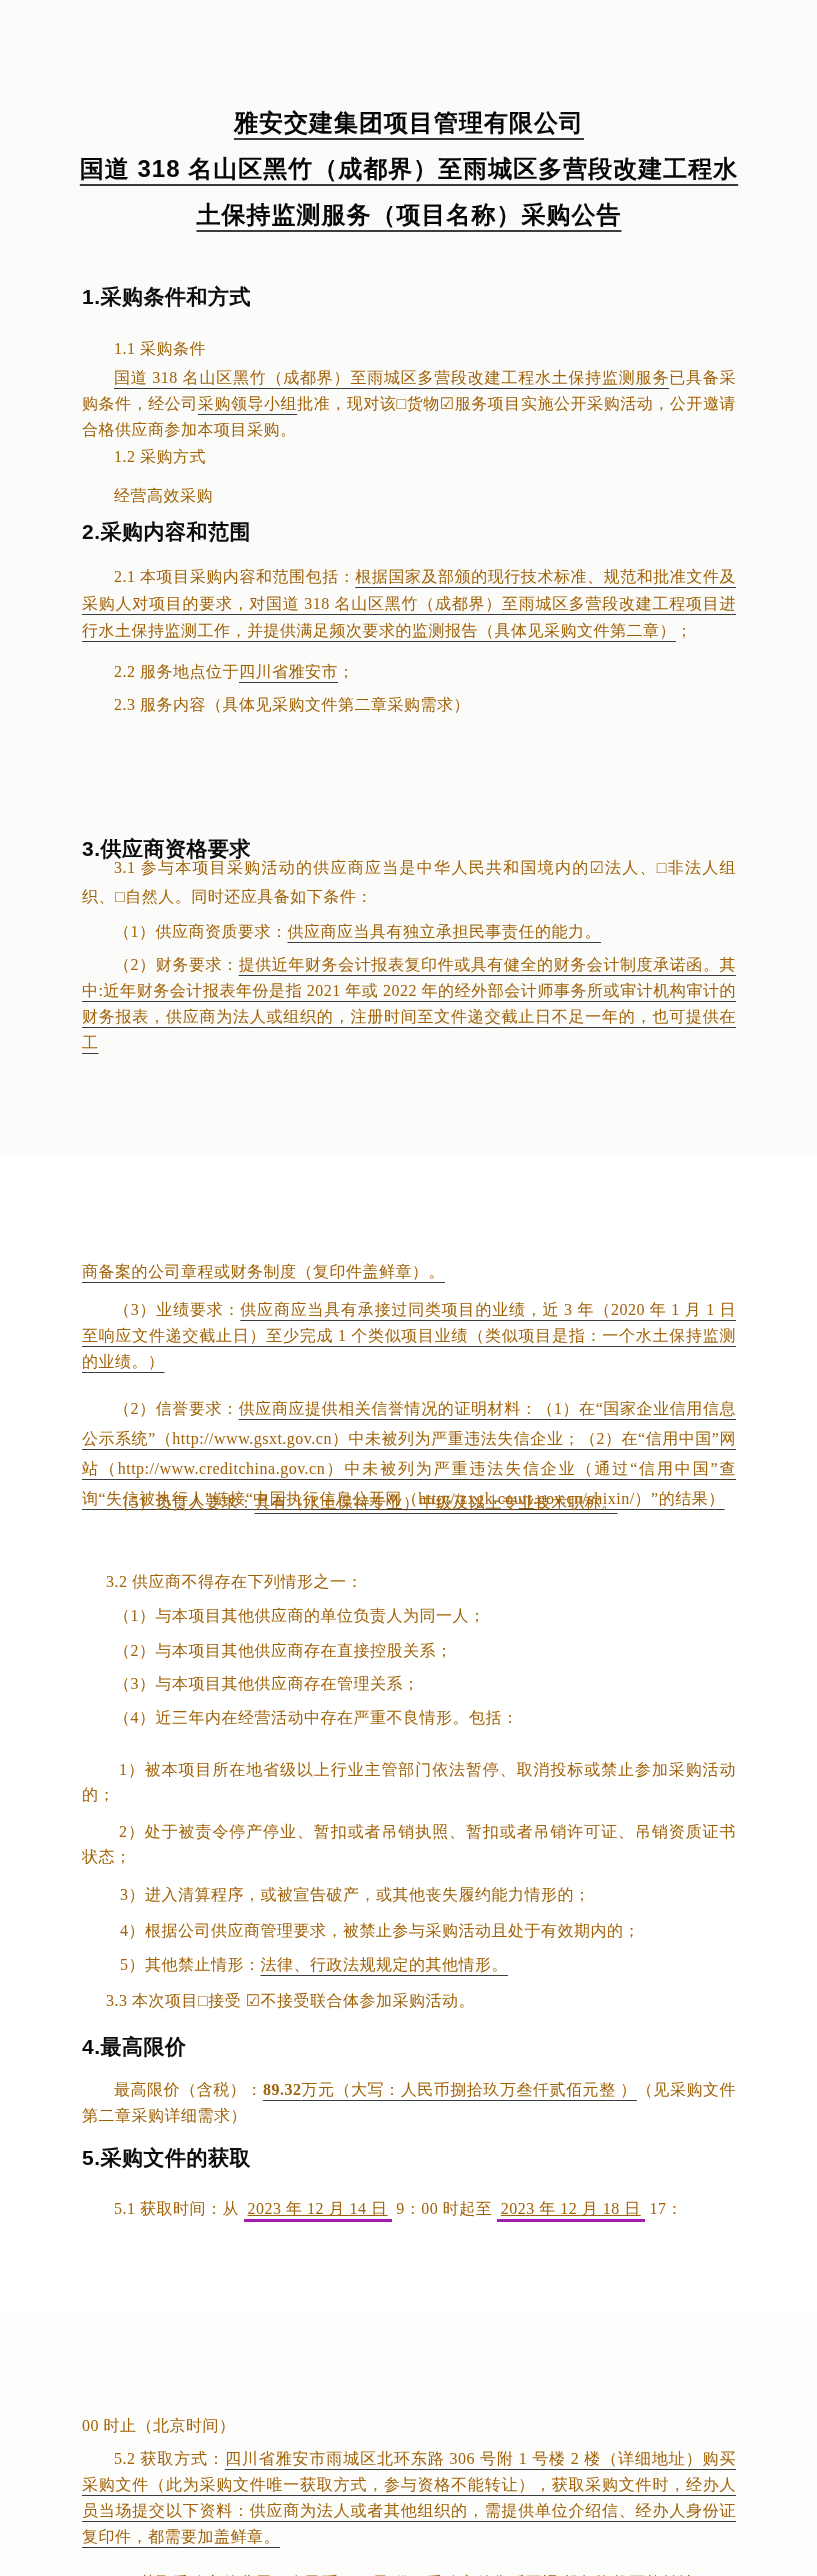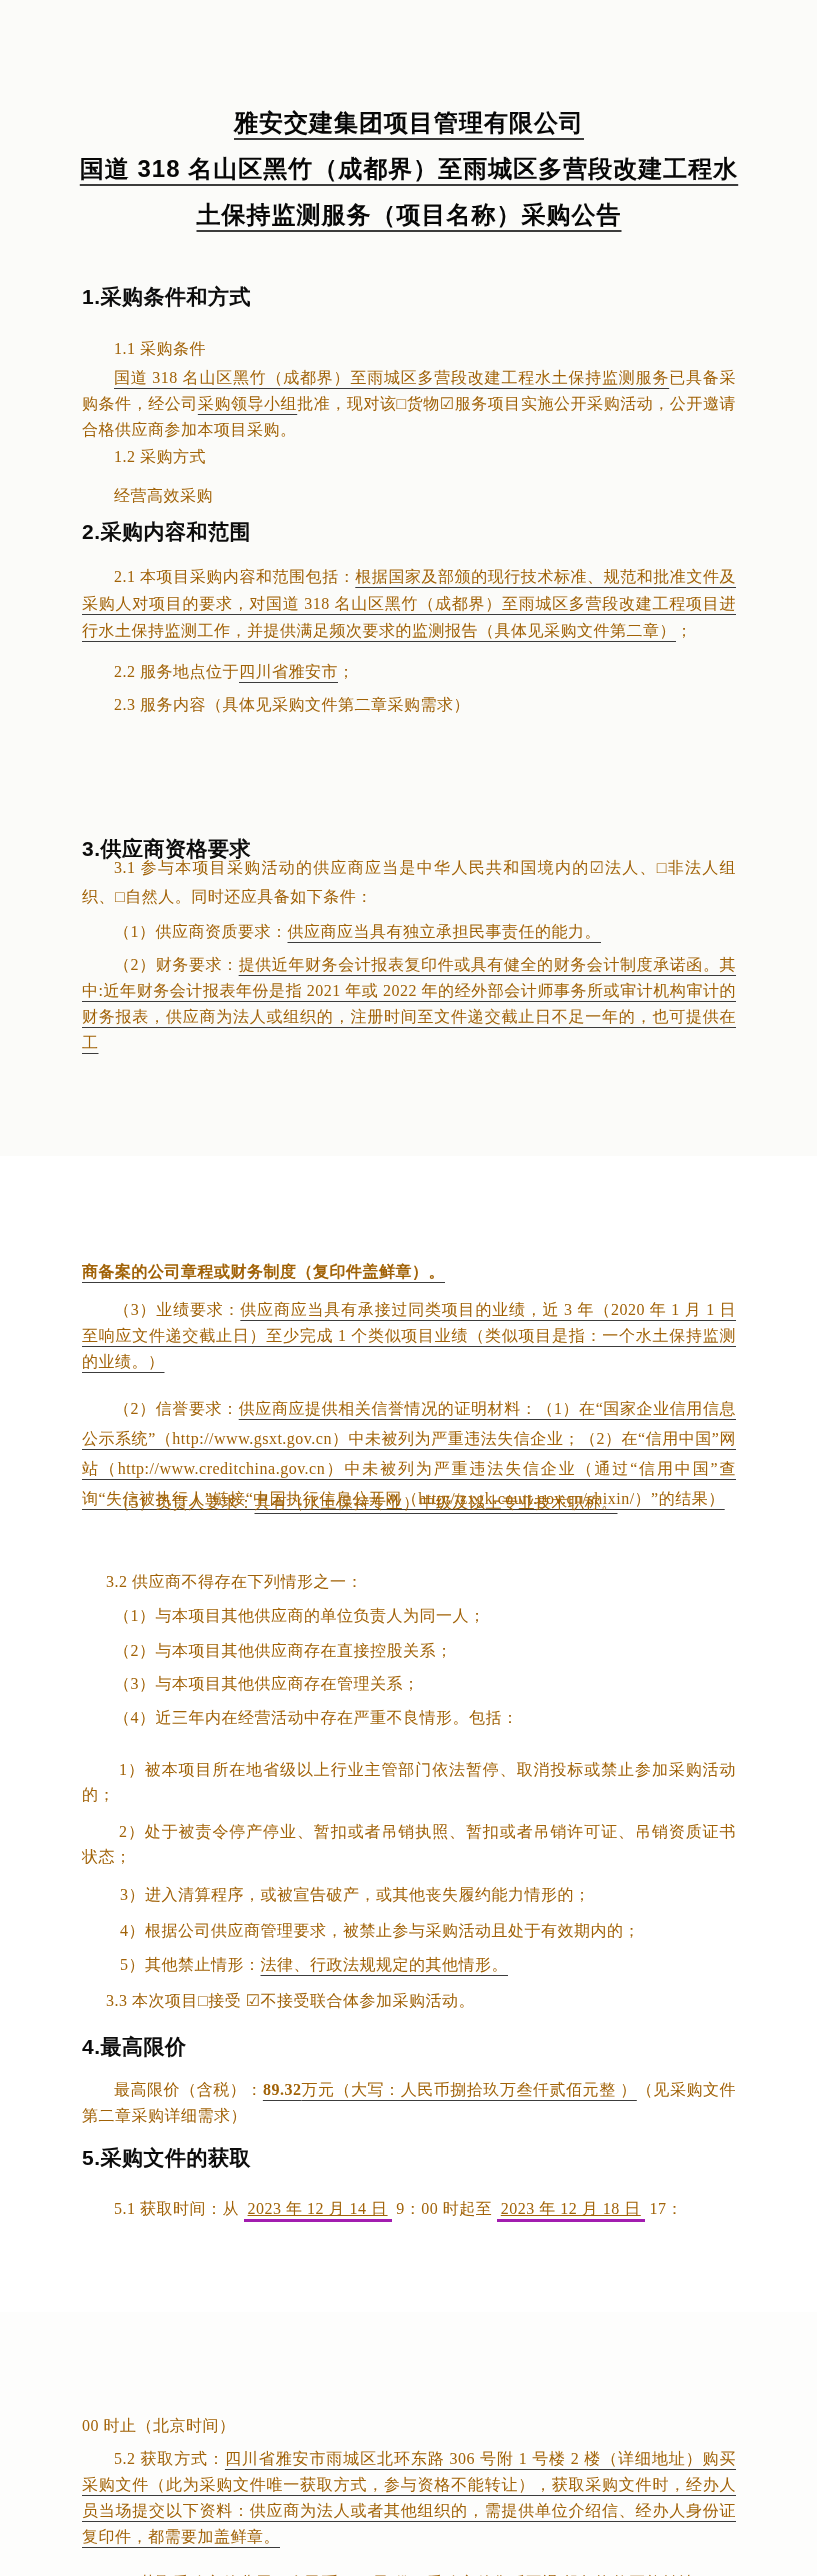--- a/index.html
+++ b/index.html
@@ -85,21 +85,21 @@
   </div>
 
   <div class="blk single" style="top:918px;left:114px;">
     <span>（1）供应商资质要求：</span><span class="ul">供应商应当具有独立承担民事责任的能力。</span>
   </div>
 
   <div class="blk ind" style="top:952px;line-height:26px;">
     <span>（2）财务要求：</span><span class="ul">提供近年财务会计报表复印件或具有健全的财务会计制度承诺函。其中:近年财务会计报表年份是指 2021 年或 2022 年的经外部会计师事务所或审计机构审计的财务报表，供应商为法人或组织的，注册时间至文件递交截止日不足一年的，也可提供在工</span>
   </div>
 
-  <div class="blk" style="top:1258px;font-weight:bold;">
+  <div class="blk" style="top:1258px;">
     <span class="ul">商备案的公司章程或财务制度（复印件盖鲜章）。</span>
   </div>
 
   <div class="blk ind" style="top:1297px;line-height:26px;">
     <span>（3）业绩要求：</span><span class="ul">供应商应当具有承接过同类项目的业绩，近 3 年（2020 年 1 月 1 日至响应文件递交截止日）至少完成 1 个类似项目业绩（类似项目是指：一个水土保持监测的业绩。）</span>
   </div>
 
   <div class="blk ind" style="top:1394px;line-height:30px;">
     <span>（2）信誉要求：</span><span class="ul">供应商应提供相关信誉情况的证明材料：（1）在“国家企业信用信息公示系统”（http://www.gsxt.gov.cn）中未被列为严重违法失信企业；（2）在“信用中国”网站（http://www.creditchina.gov.cn）中未被列为严重违法失信企业（通过“信用中国”查询“失信被执行人”链接“中国执行信息公开网（http://zxgk.court.gov.cn/shixin/）”的结果）</span>
   </div>

